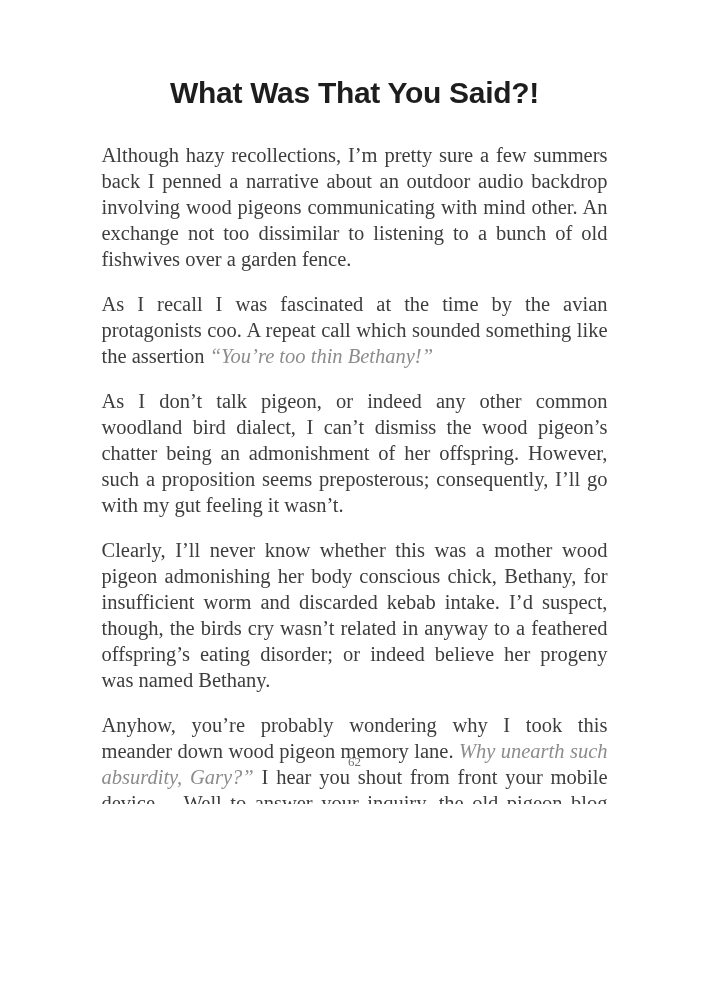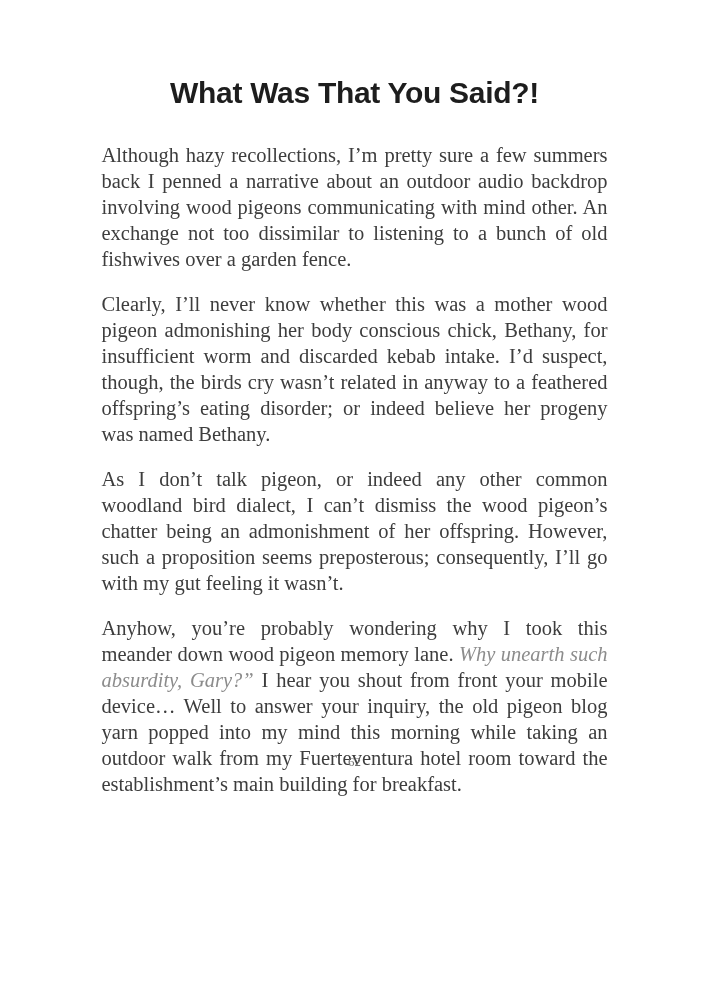--- a/index.html
+++ b/index.html
@@ -59,24 +59,25 @@
 <body>
 
 <div class="page">
 
   <h1 class="title">What Was That You Said?!</h1>
 
   <div class="content">
 
     <p class="para"><span class="run">Although hazy recollections, I’m pretty sure a few summers back I penned a narrative about an outdoor audio backdrop involving wood pigeons communicating with mind other. An exchange not too dissimilar to listening to a bunch of old fishwives over a garden fence.</span></p>
 
+    <p class="para"><span class="run">As I recall I was fascinated at the time by the avian protagonists coo. A repeat call which sounded something like the assertion </span><span class="run quote">“You’re too thin Bethany!”</span></p>
+
+    <p class="para"><span class="run">As I don’t talk pigeon, or indeed any other common woodland bird dialect, I can’t dismiss the wood pigeon’s chatter being an admonishment of her offspring. However, such a proposition seems preposterous; consequently, I’ll go with my gut feeling it wasn’t.</span></p>
 
     <p class="para"><span class="run">Clearly, I’ll never know whether this was a mother wood pigeon admonishing her body conscious chick, Bethany, for insufficient worm and discarded kebab intake. I’d suspect, though, the birds cry wasn’t related in anyway to a feathered offspring’s eating disorder; or indeed believe her progeny was named Bethany.</span></p>
-
-    <p class="para"><span class="run">As I don’t talk pigeon, or indeed any other common woodland bird dialect, I can’t dismiss the wood pigeon’s chatter being an admonishment of her offspring. However, such a proposition seems preposterous; consequently, I’ll go with my gut feeling it wasn’t.</span></p>
 
     <p class="para"><span class="run">Anyhow, you’re probably wondering why I took this meander down wood pigeon memory lane. </span><span class="run quote">Why unearth such absurdity, Gary?”</span><span class="run"> I hear you shout from front your mobile device… Well to answer your inquiry, the old pigeon blog yarn popped into my mind this morning while taking an outdoor walk from my Fuerteventura hotel room toward the establishment’s main building for breakfast.</span></p>
 
   </div>
 
   <div class="page-number">62</div>
 
 </div>
 
 </body></html>

